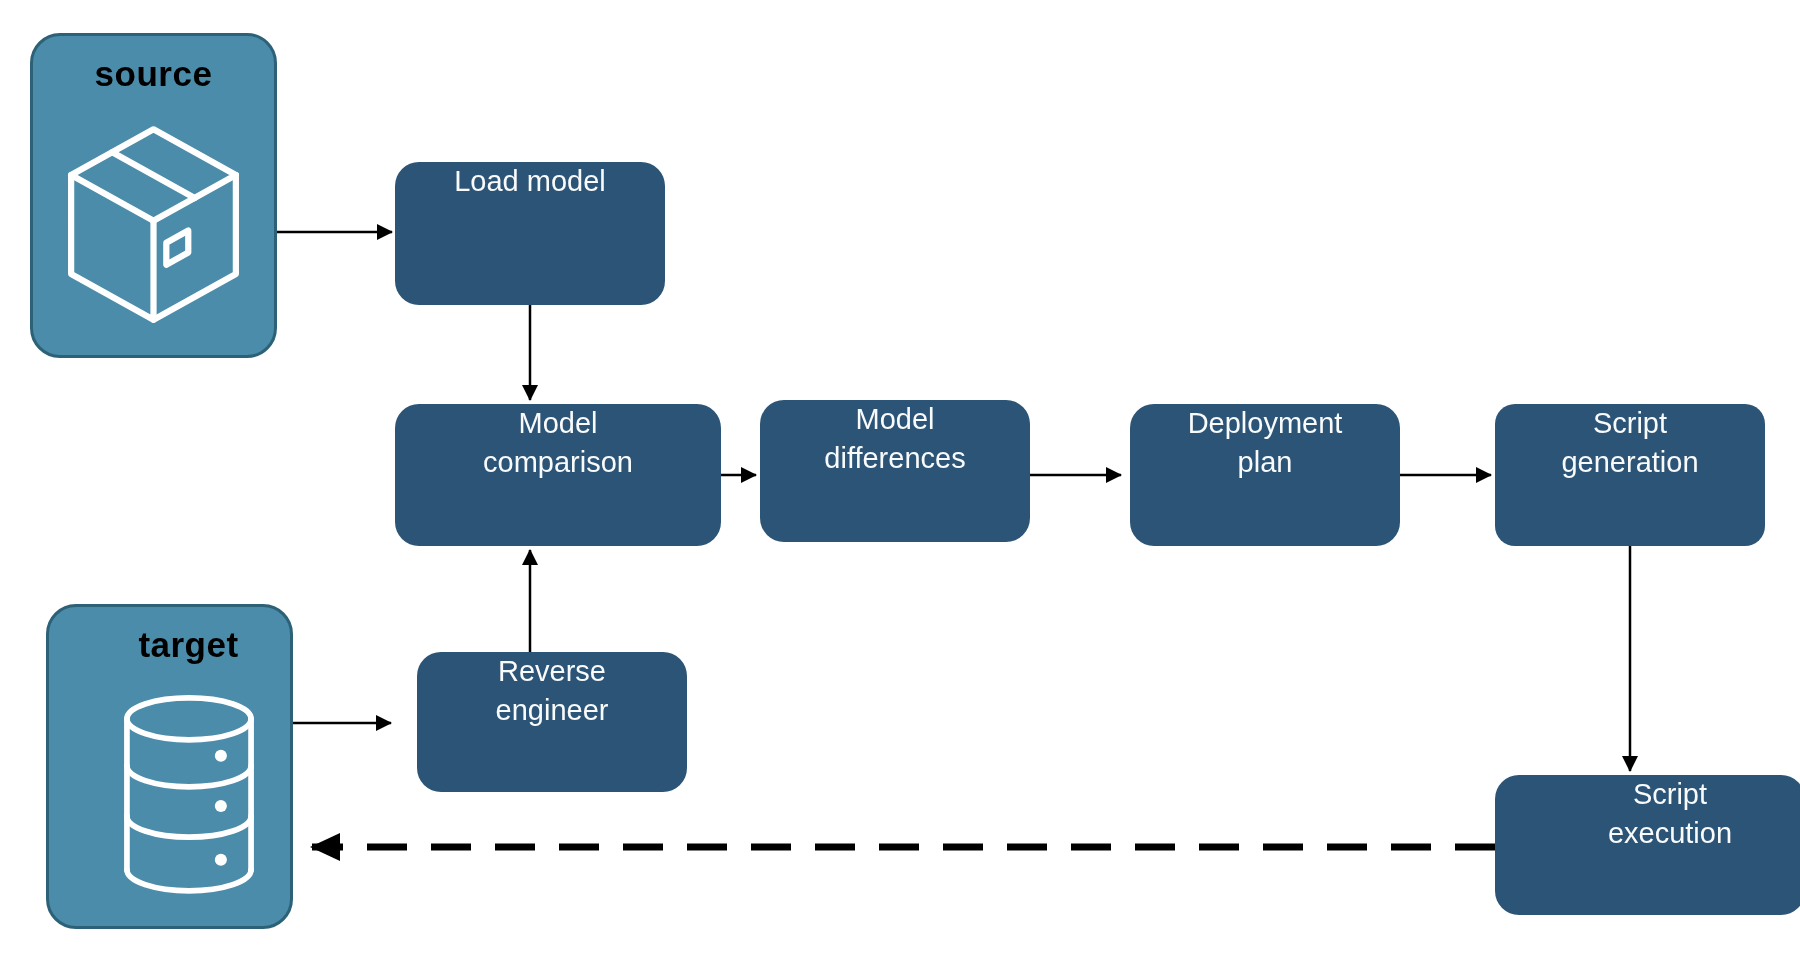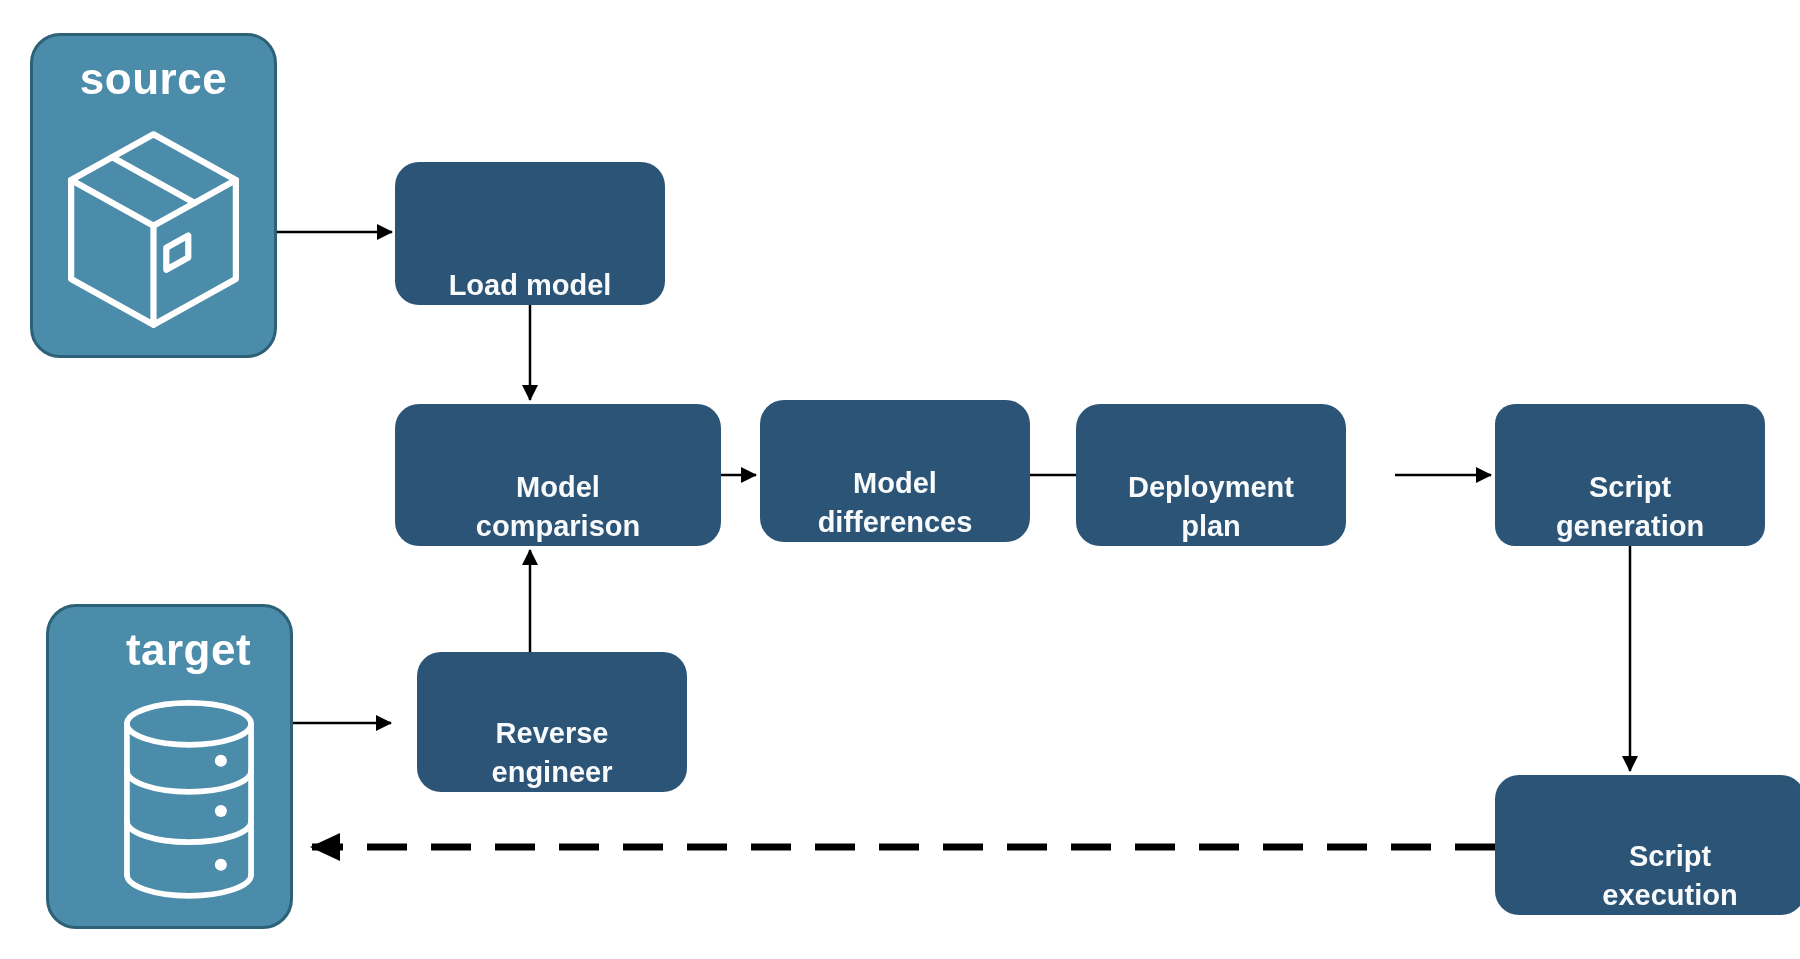--- a/index.html
+++ b/index.html
@@ -21,36 +21,36 @@
     width: 1800px;
     height: 959px;
     pointer-events: none;
   }
   
   .node {
     position: absolute;
     background: #2B5476;
     border-radius: 24px;
     display: flex;
-    align-items: flex-end;
+    align-items: flex-start;
     justify-content: center;
     text-align: center;
     color: #F8FAFB;
     font-size: 29px;
-    font-weight: 700;
+    font-weight: 400;
     line-height: 39px;
   }
   .node .lbl {
     display: block;
     max-width: 182px;
   }
   .n-load-model        { left: 395px;  top: 162px; width: 270px; height: 143px; }
   .n-model-comparison  { left: 395px;  top: 404px; width: 326px; height: 142px; }
   .n-model-differences { left: 760px;  top: 400px; width: 270px; height: 142px; }
-  .n-deployment-plan   { left: 1076px; top: 404px; width: 270px; height: 142px; }
+  .n-deployment-plan   { left: 1130px; top: 404px; width: 270px; height: 142px; }
   .n-script-generation { left: 1495px; top: 404px; width: 270px; height: 142px; border-radius: 20px; }
   .n-reverse-engineer  { left: 417px;  top: 652px; width: 270px; height: 140px; }
   .n-script-execution  { left: 1495px; top: 775px; width: 270px; height: 140px; padding-left: 40px; }
 
   
   .endpoint {
     position: absolute;
     width: 247px;
     height: 325px;
     background: #4A8CA9;
@@ -58,22 +58,22 @@
     border-radius: 30px;
     box-sizing: border-box;
     display: flex;
     flex-direction: column;
     align-items: center;
   }
   .ep-source { left: 30px; top: 33px; }
   .ep-target { left: 46px; top: 604px; padding-left: 38px; }
   .endpoint .ep-label {
     margin-top: 18px;
-    color: #ffffff;
-    font-size: 44px;
+    color: #000000;
+    font-size: 35px;
     font-weight: 700;
     letter-spacing: 0.5px;
   }
   .endpoint .ep-icon {
     flex: 1;
     display: flex;
     align-items: center;
     justify-content: center;
     width: 100%;
   }

